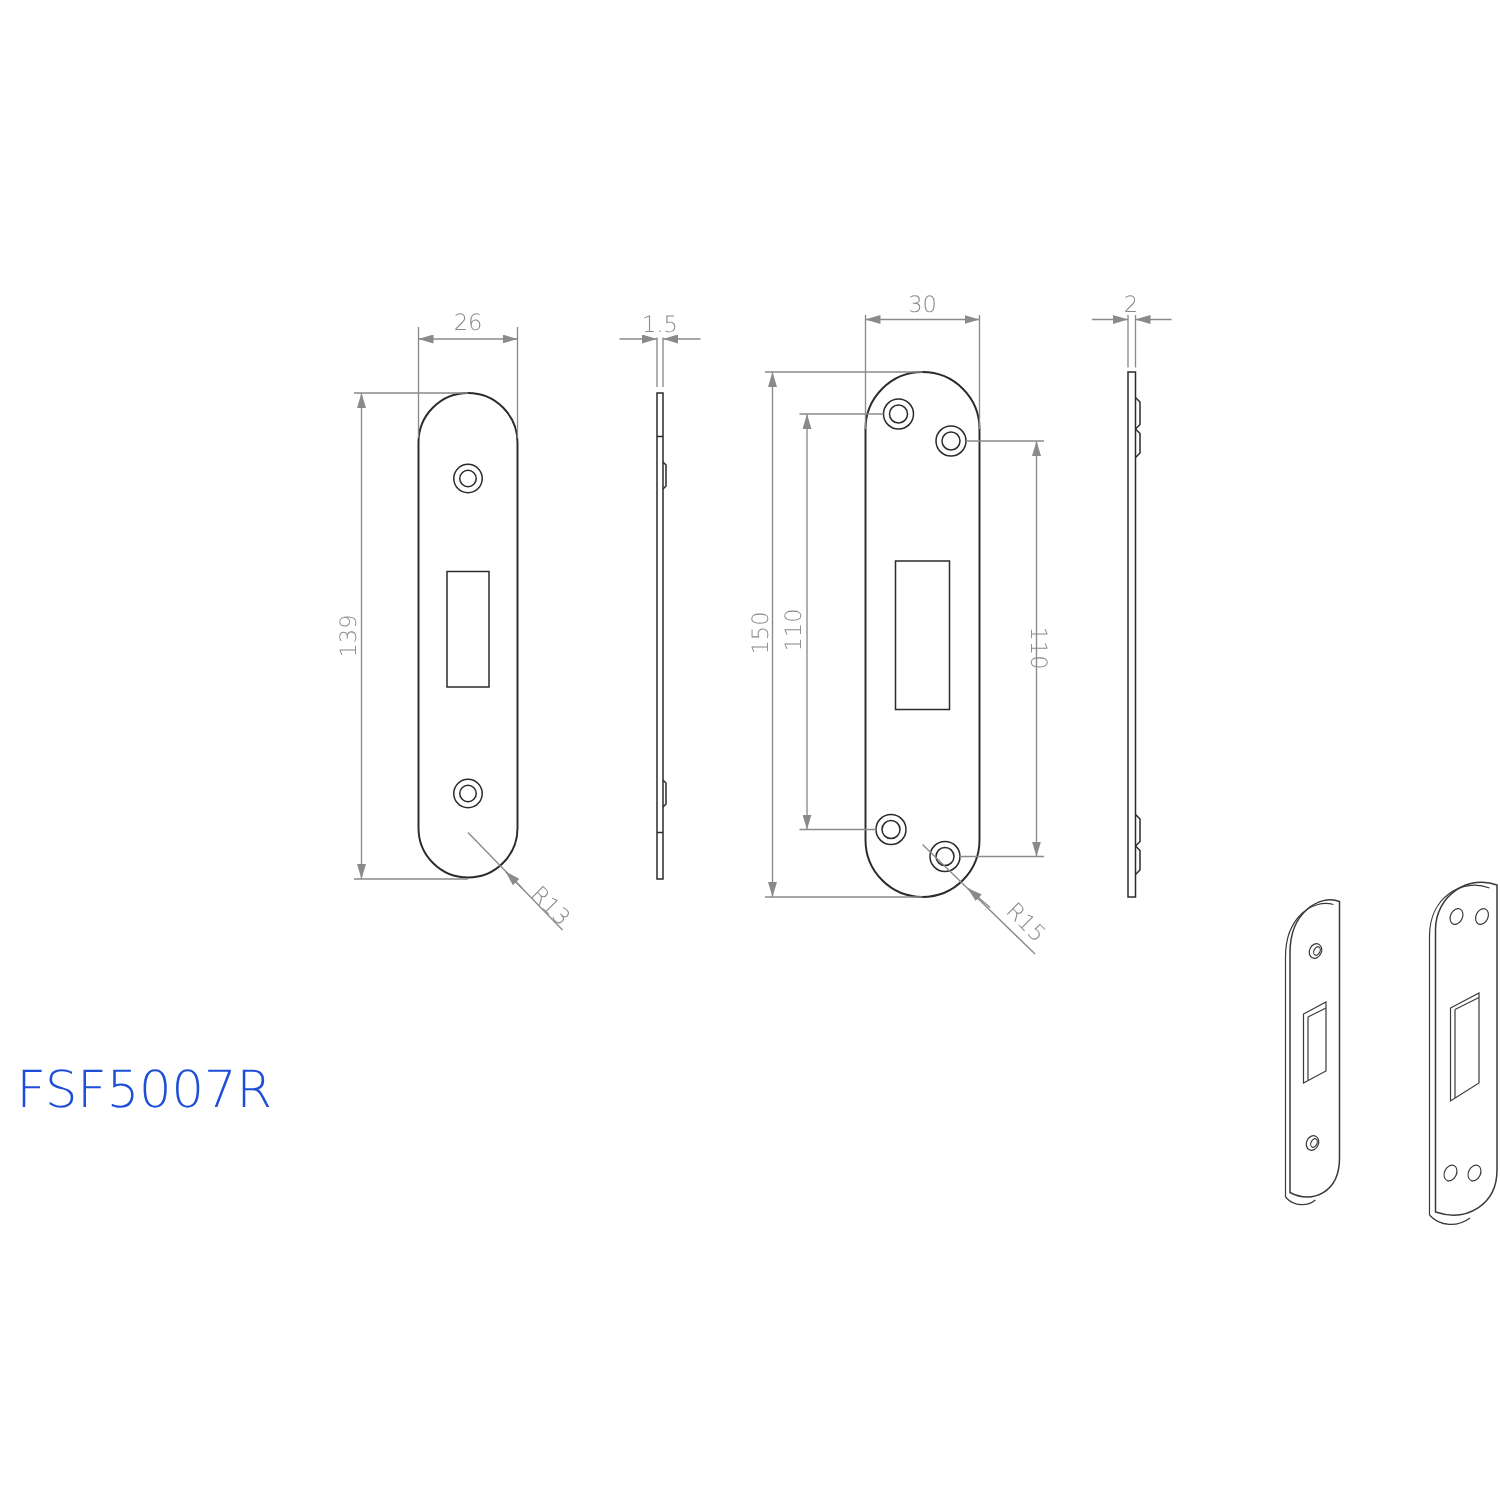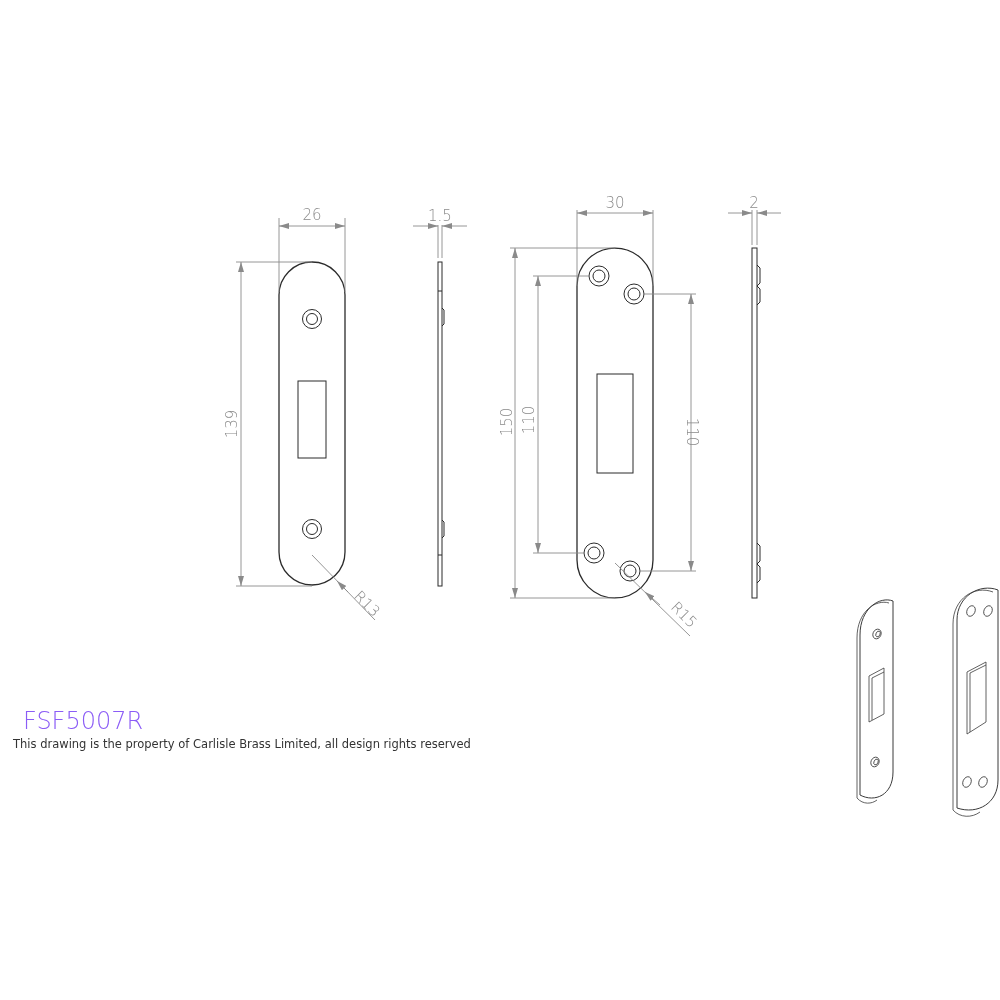--- a/index.html
+++ b/index.html
@@ -10,21 +10,21 @@
   .dim { fill: none; stroke: #8a8a8a; stroke-width: 0.9; }
   .arrow { fill: #8a8a8a; stroke: none; }
   .dimtext { fill: #8a8a8a; font-family: "DejaVu Sans", sans-serif; font-size: 15px; font-weight: 300; }
   .iso { fill: #ffffff; stroke: #3a3a3a; stroke-width: 1; }
   .iso-thin { fill: none; stroke: #3a3a3a; stroke-width: 0.8; }
 
   .titleblock { position: absolute; left: 11px; top: 705px; }
   .brand { display: flex; align-items: center; height: 36px; }
   .brand-logo { width: 34px; height: 34px; margin-right: 8px; }
   .brand-name { font-family: "DejaVu Sans", sans-serif; font-weight: bold; font-size: 27px; letter-spacing: 2px; color: #555555; }
-  .product-code { font-family: "DejaVu Sans", sans-serif; font-size: 24px; color: #8b5cf6; margin-top: 2px; letter-spacing: 0px; font-weight: 300; margin-left: 12px; }
+  .product-code { font-family: "DejaVu Sans", sans-serif; font-size: 34px; color: #1d4ed8; margin-top: 2px; letter-spacing: 0px; font-weight: 300; }
   .copyright { font-family: "DejaVu Sans", sans-serif; font-size: 11.5px; color: #333333; margin-top: 2px; margin-left: 2px; }
 </style>
 </head>
 <body>
 
 <svg id="drawing" viewBox="0 0 1000 1000" xmlns="http://www.w3.org/2000/svg">
   <defs>
     <marker id="arr" viewBox="0 0 10 6" refX="10" refY="3" markerWidth="10" markerHeight="6" orient="auto-start-reverse" markerUnits="userSpaceOnUse">
       <path d="M0,0 L10,3 L0,6 z" class="arrow"></path>
     </marker>
@@ -140,14 +140,13 @@
     <ellipse class="iso-thin" cx="967" cy="782" rx="4" ry="5.5" transform="rotate(25 967 782)"></ellipse>
     <ellipse class="iso-thin" cx="983" cy="782" rx="4" ry="5.5" transform="rotate(25 983 782)"></ellipse>
     <path class="iso-thin" d="M967,672 L986,662 L986,722 L967,734 Z"></path>
     <path class="iso-thin" d="M970,673 L986,665"></path>
     <path class="iso-thin" d="M970,673 L970,732"></path>
   </g>
 </svg>
 
 <div class="titleblock">
   <div class="product-code">FSF5007R</div>
-  <div class="copyright">This drawing is the property of Carlisle Brass Limited, all design rights reserved</div>
 </div>
 
 </body></html>

